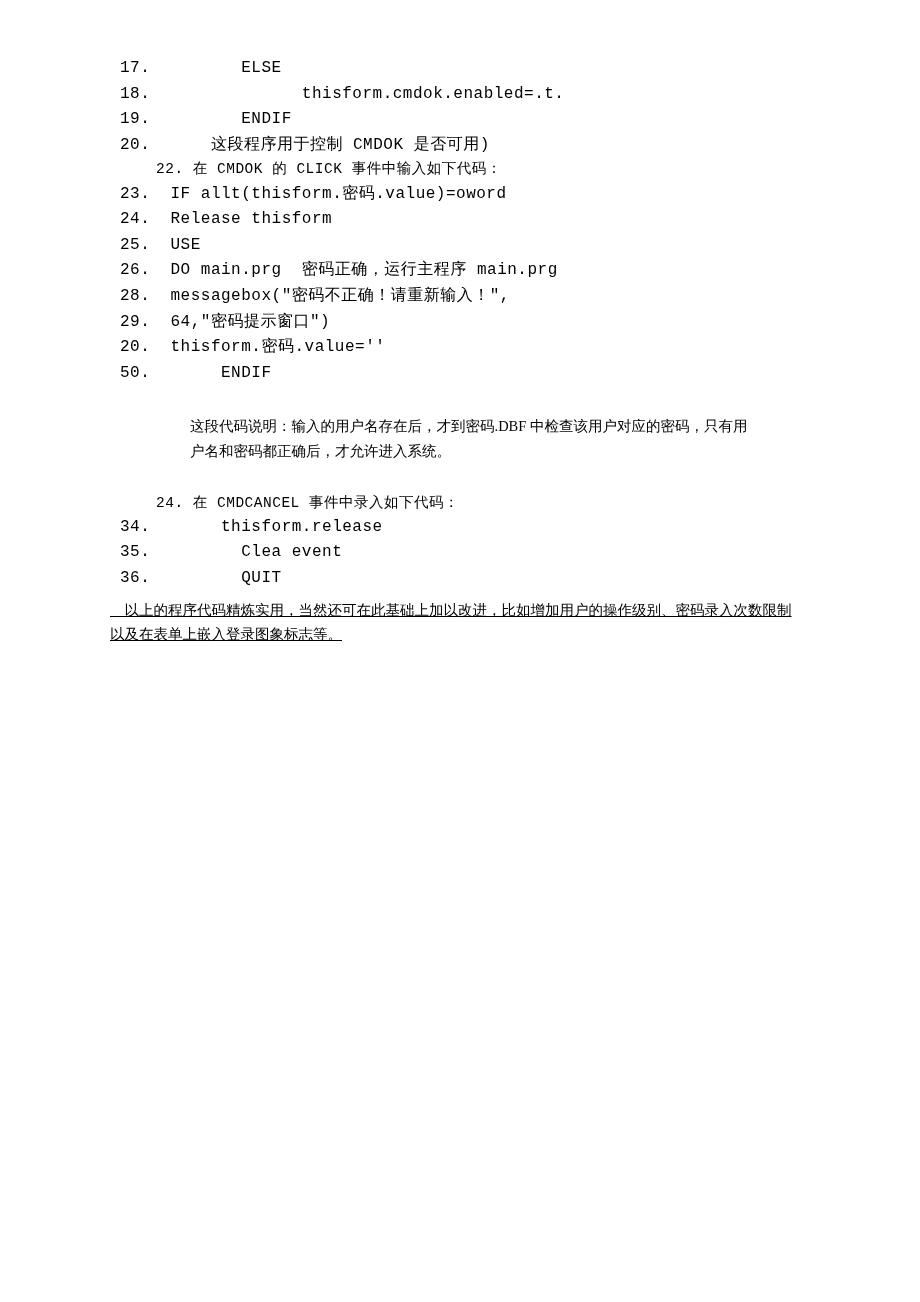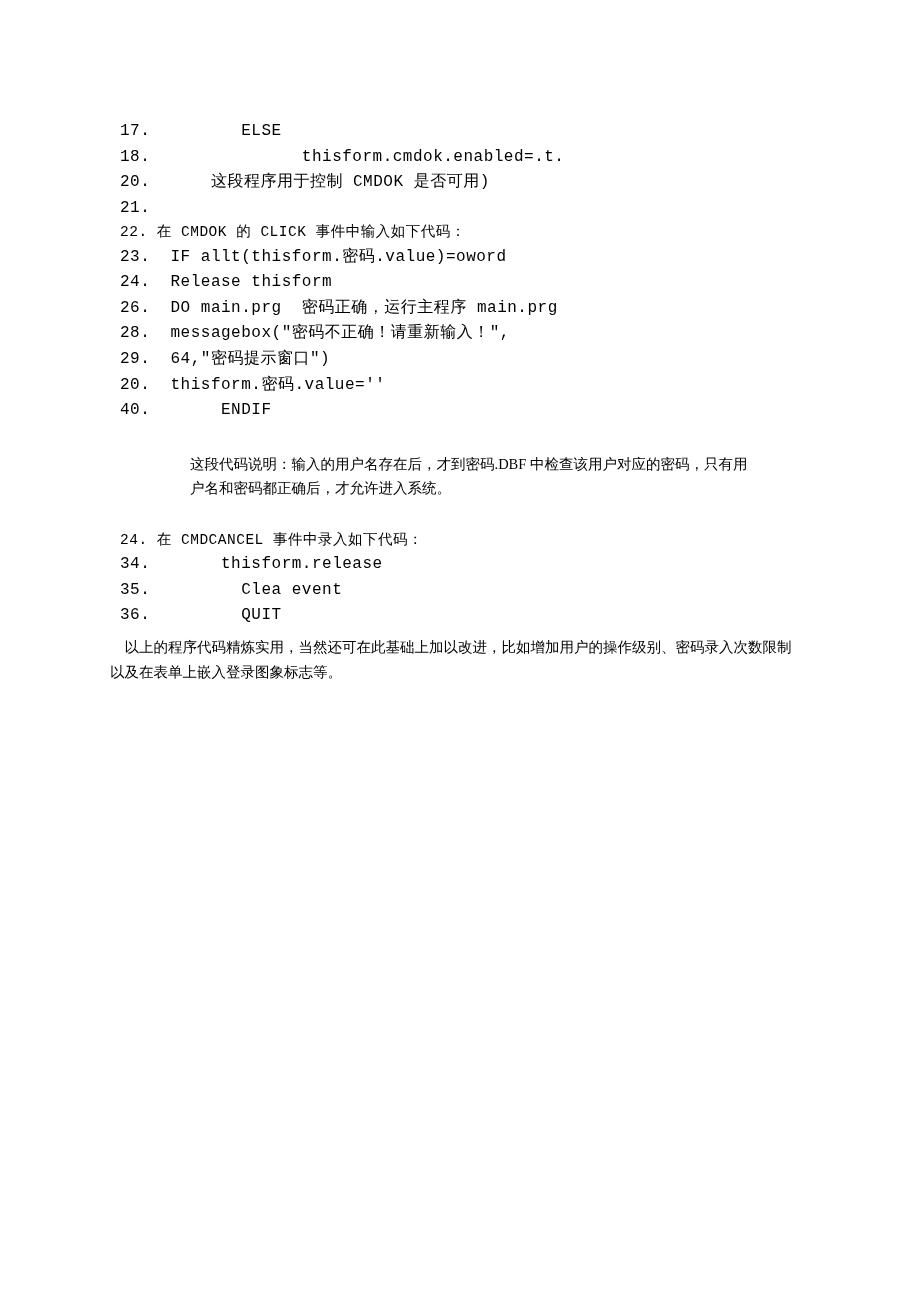--- a/index.html
+++ b/index.html
@@ -5,21 +5,21 @@
   body {
     margin: 0;
     padding: 0;
     background: #ffffff;
     font-family: "SimSun", "宋体", serif;
     font-size: 16px;
     color: #000;
     width: 920px;
   }
   .page {
-    padding: 119px 120px 0 120px;
+    padding: 56px 120px 0 120px;
   }
   .code-line {
     font-family: "SimSun", "宋体", "Courier New", monospace;
     white-space: pre;
     line-height: 1.6;
     letter-spacing: 0.5px;
   }
   .indent-note {
     margin-top: 28px;
     margin-left: 70px;
@@ -28,42 +28,45 @@
     font-size: 14.5px;
   }
   .section-gap-top {
     margin-top: 28px;
   }
   .final-para {
     margin-top: 6px;
     line-height: 1.7;
     font-size: 14.5px;
     margin-left: -10px;
+    text-decoration: underline;
   }
   .small-line {
     font-size: 14.5px;
+    margin-left: 36px;
   }
 </style>
 </head>
 <body>
 
 <div class="page">
 
   <div class="code-line">17.         ELSE</div>
   <div class="code-line">18.               thisform.cmdok.enabled=.t.</div>
+  <div class="code-line">19.         ENDIF</div>
   <div class="code-line">20.      这段程序用于控制 CMDOK 是否可用)</div>
-  <div class="code-line">21.</div>
   <div class="code-line small-line">22. 在 CMDOK 的 CLICK 事件中输入如下代码：</div>
   <div class="code-line">23.  IF allt(thisform.密码.value)=oword</div>
   <div class="code-line">24.  Release thisform</div>
+  <div class="code-line">25.  USE</div>
   <div class="code-line">26.  DO main.prg  密码正确，运行主程序 main.prg</div>
   <div class="code-line">28.  messagebox("密码不正确！请重新输入！",</div>
   <div class="code-line">29.  64,"密码提示窗口")</div>
   <div class="code-line">20.  thisform.密码.value=''</div>
-  <div class="code-line">40.       ENDIF</div>
+  <div class="code-line">50.       ENDIF</div>
 
   <div class="indent-note">这段代码说明：输入的用户名存在后，才到密码.DBF 中检查该用户对应的密码，只有用户名和密码都正确后，才允许进入系统。</div>
 
   <div class="code-line small-line section-gap-top">24. 在 CMDCANCEL 事件中录入如下代码：</div>
   <div class="code-line">34.       thisform.release</div>
   <div class="code-line">35.         Clea event</div>
   <div class="code-line">36.         QUIT</div>
 
   <div class="final-para">　以上的程序代码精炼实用，当然还可在此基础上加以改进，比如增加用户的操作级别、密码录入次数限制以及在表单上嵌入登录图象标志等。</div>
 

